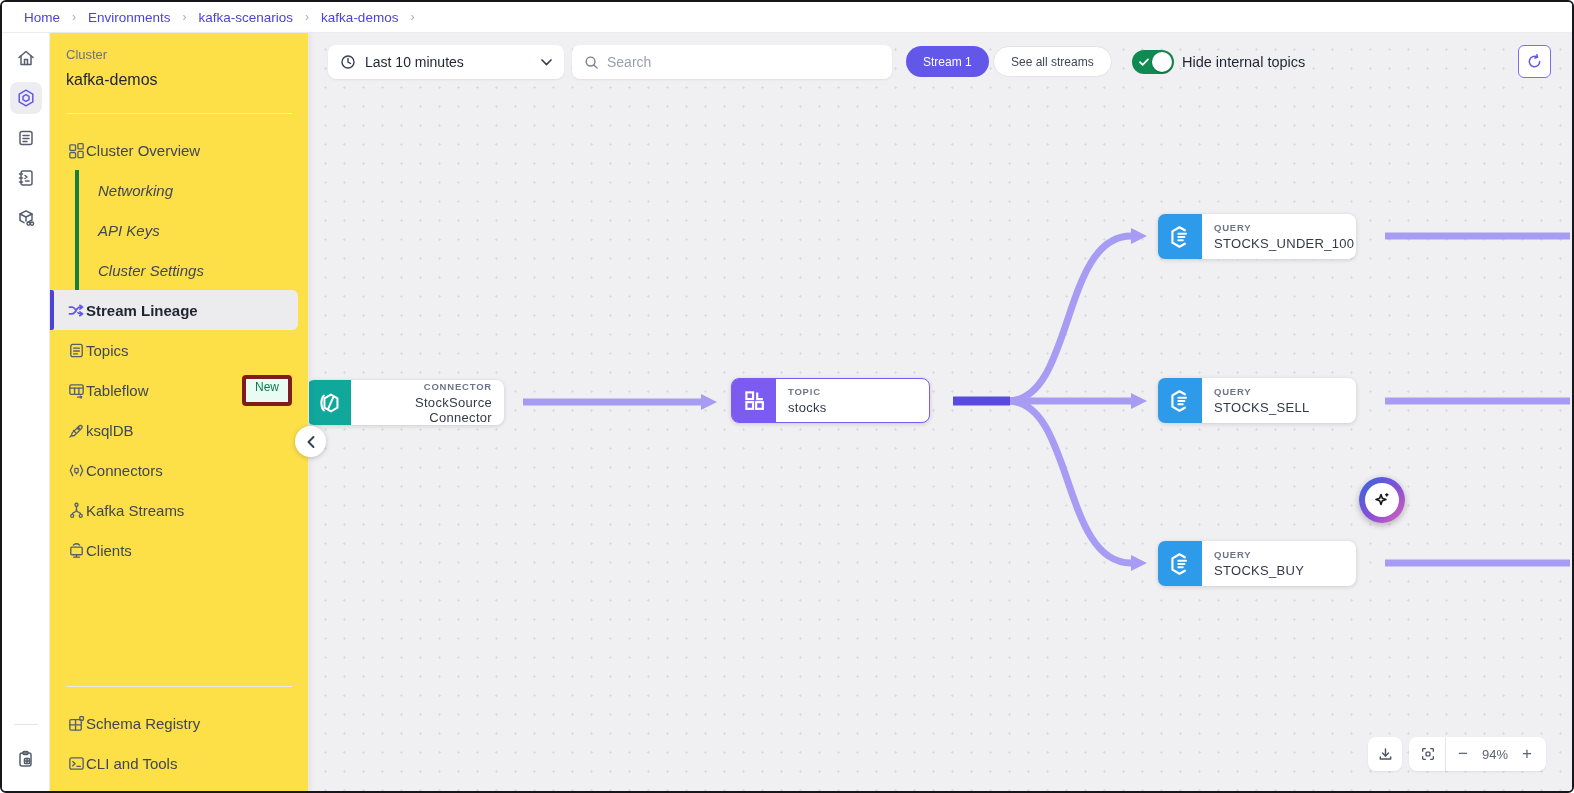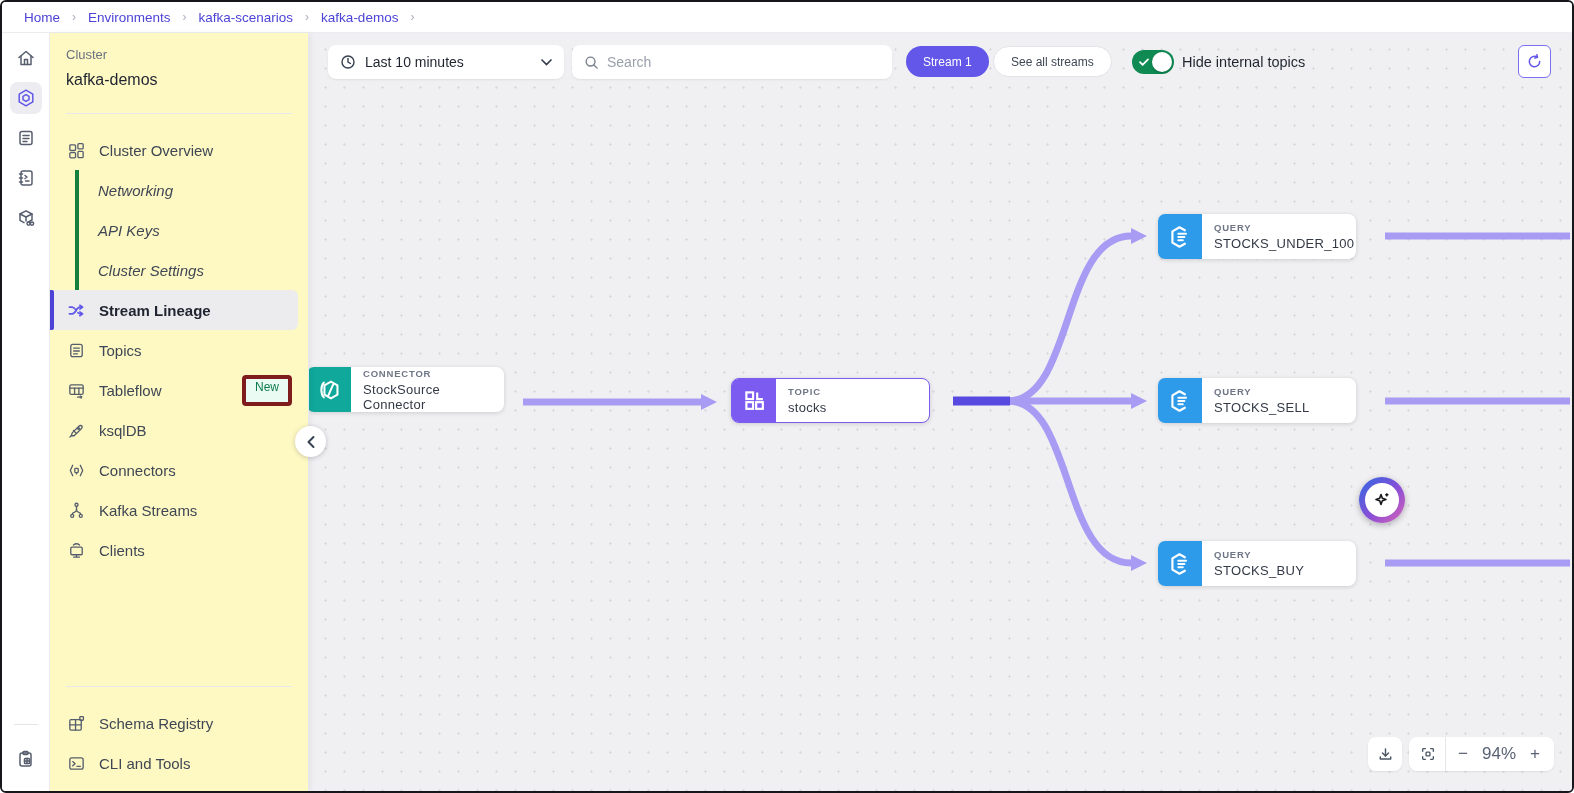--- a/index.html
+++ b/index.html
@@ -21,28 +21,28 @@
           align-items:center; padding:9px 0 16px; gap:8px; }
   .rail-btn { width:32px; height:32px; display:flex; align-items:center; justify-content:center;
               border-radius:8px; cursor:pointer; }
   .rail-btn.active { background:#EDEDF1; }
   .rail-btn svg { stroke:#565E6E; fill:none; stroke-width:1.5; stroke-linecap:round; stroke-linejoin:round; }
   .rail-btn.active svg { stroke:#6257E8; }
   .rail-bottom { margin-top:auto; display:flex; flex-direction:column; align-items:center; gap:18px; width:100%; }
   .rail-divider { width:24px; border-top:1px solid #E4E5E9; }
 
   
-  .sidebar { width:259px; background:#fef9c3; border-right:1px solid #E8E9EC; box-shadow:2px 0 5px rgba(20,20,40,0.05);
+  .sidebar { width:259px; background:#fde047; border-right:1px solid #E8E9EC; box-shadow:2px 0 5px rgba(20,20,40,0.05);
              display:flex; flex-direction:column; padding-top:14px; z-index:2; }
   .sidebar-head { padding:0 16px; }
   .section-label { font-size:13px; color:#6B7280; }
   .cluster-name { font-size:16px; color:#1F2430; margin-top:9px; }
   .side-divider { border:none; border-top:1px solid #E8E9EC; margin:24px 16px 16px; }
   .menu { display:flex; flex-direction:column; }
-  .menu-item { height:40px; display:flex; align-items:center; gap:13px; padding:0 16px; font-size:15px;
+  .menu-item { height:40px; display:flex; align-items:center; padding:0 16px; font-size:15px;
                color:#3F4754; cursor:pointer; position:relative; }
   .menu-item .mi-icon { width:20px; height:20px; flex:none; display:flex; align-items:center; justify-content:center; }
   .menu-item svg { stroke:#565E6E; fill:none; stroke-width:1.4; stroke-linecap:round; stroke-linejoin:round; }
   .sub-group { margin-left:25px; border-left:4px solid #15803d;font-style:italic; }
   .sub-group .menu-item { padding-left:19px; }
   .menu-item.active { background:#ECECEF; font-weight:700; color:#1F2430; border-radius:0 6px 6px 0; margin-right:10px; }
   .menu-item.active::before { content:''; position:absolute; left:0; top:0; bottom:0; width:4px;
                               background:#4C43D6; border-radius:0 2px 2px 0; }
   .menu-item.active svg { stroke:#6257E8; stroke-width:1.7; }
   .badge-new { margin-left:auto; background:#E9FBF2; border:4px solid #7f1d1d; color:#0E7A4E; font-size:12px;
@@ -82,21 +82,21 @@
                  border-radius:6px; background:#fff; display:flex; align-items:center; justify-content:center;
                  cursor:pointer; }
 
   
   .node { position:absolute; height:45px; display:flex; border-radius:8px; background:#fff;
           box-shadow:0 1px 4px rgba(20,20,40,0.16); cursor:pointer; }
   .node .nicon { width:44px; flex:none; border-radius:7px 0 0 7px; display:flex; align-items:center; justify-content:center; }
   .node .ntext { display:flex; flex-direction:column; justify-content:center; padding:0 12px; }
   .node .ntype { font-size:9.5px; font-weight:700; letter-spacing:0.8px; color:#6E7686; }
   .node .nname { font-size:13px; color:#333A46; margin-top:3px; letter-spacing:0.3px; }
-  .node-connector { left:-2px; top:334px; width:197px; }
+  .node-connector { left:-2px; top:347px; width:197px;text-align:right; }
   .node-connector .nicon { background:#10A89B; }
   .node-topic { left:422px; top:345px; width:199px; border:1.5px solid #7C5BF0; }
   .node-topic .nicon { background:#7C5BF0; border-radius:6px 0 0 6px; }
   .node-query .nicon { background:#2E9BEA; }
   .node-q1 { left:849px; top:181px; width:198px; }
   .node-q2 { left:849px; top:345px; width:198px; }
   .node-q3 { left:849px; top:508px; width:198px; }
 
   
   .ai-btn { position:absolute; left:1050px; top:444px; width:46px; height:46px; border-radius:50%;
@@ -105,21 +105,21 @@
             cursor:pointer; }
   .ai-btn .inner { width:34px; height:34px; border-radius:50%; background:#fff; display:flex; align-items:center;
                    justify-content:center; }
 
   
   .dl-btn { left:1059px; top:704px; width:34px; height:34px; justify-content:center; cursor:pointer; }
   .zoom-group { left:1100px; top:704px; height:34px; padding:0 4px; }
   .zoom-group .zbtn { width:30px; height:34px; display:flex; align-items:center; justify-content:center;
                       cursor:pointer; color:#5A6374; font-size:17px; }
   .zoom-group .zdiv { width:1px; height:34px; background:#E5E6EA; margin:0 2px; }
-  .zoom-level { font-size:17px; color:#5A6374; padding:0 4px; }
+  .zoom-level { font-size:13px; color:#5A6374; padding:0 4px; }
 </style>
 </head>
 <body>
 
 <div class="app">
 
   <div class="breadcrumb-bar">
     <span class="crumb">Home</span>
     <span class="crumb-sep">›</span>
     <span class="crumb">Environments</span>

